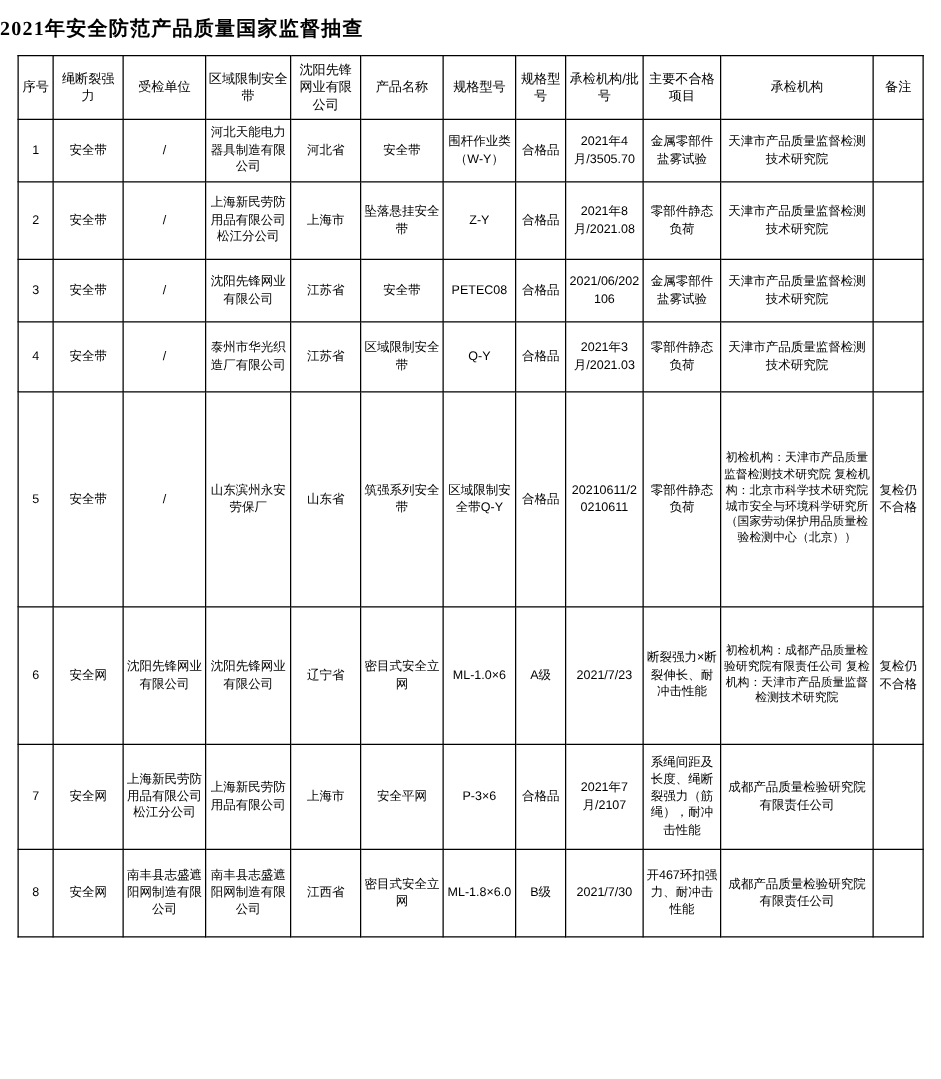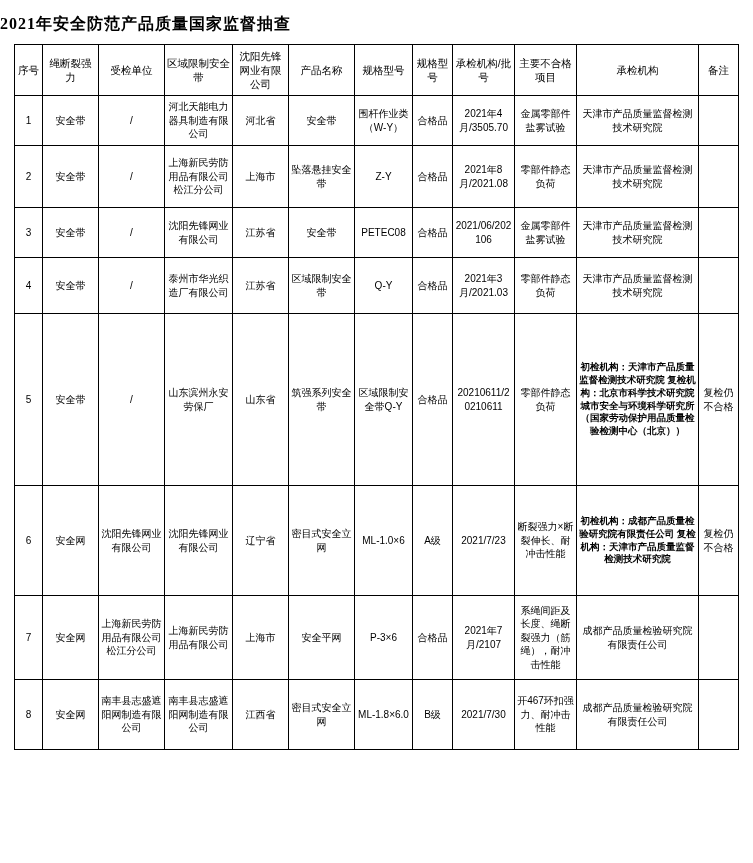--- a/index.html
+++ b/index.html
@@ -62,21 +62,20 @@
   .c4 { width: 56px; }
   .c5 { width: 66px; }
   .c6 { width: 58px; }
   .c7 { width: 40px; }
   .c8 { width: 62px; }
   .c9 { width: 62px; }
   .c10 { width: 122px; }
   .c11 { width: 40px; }
   .cell-small {
     font-size: 9.5px;
-    font-weight: bold;
   }
 </style>
 </head>
 <body>
 
 <div class="page">
 
   <div class="doc-title">
     <span class="line">2021年安全防范产品质量国家监督抽查</span>
   </div>

